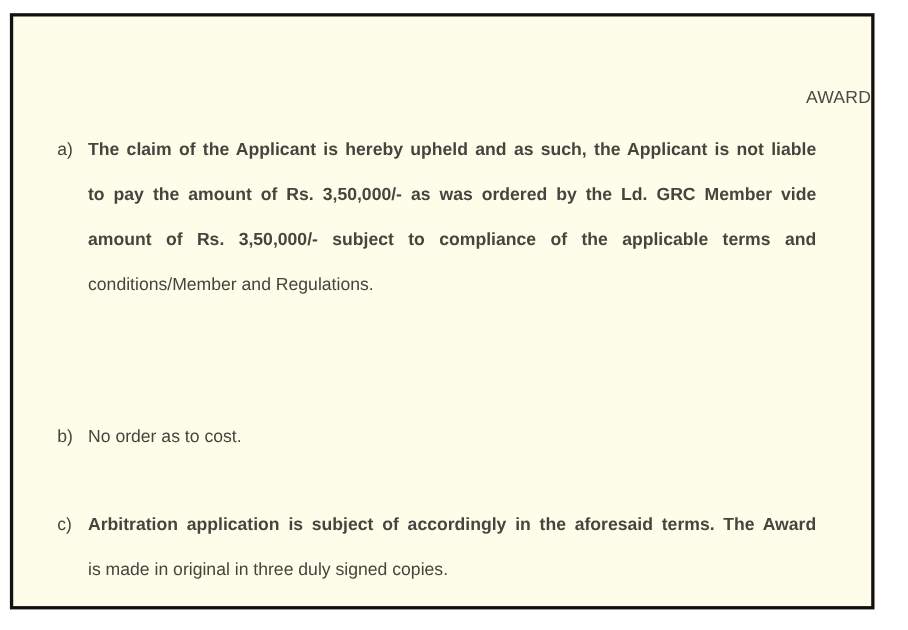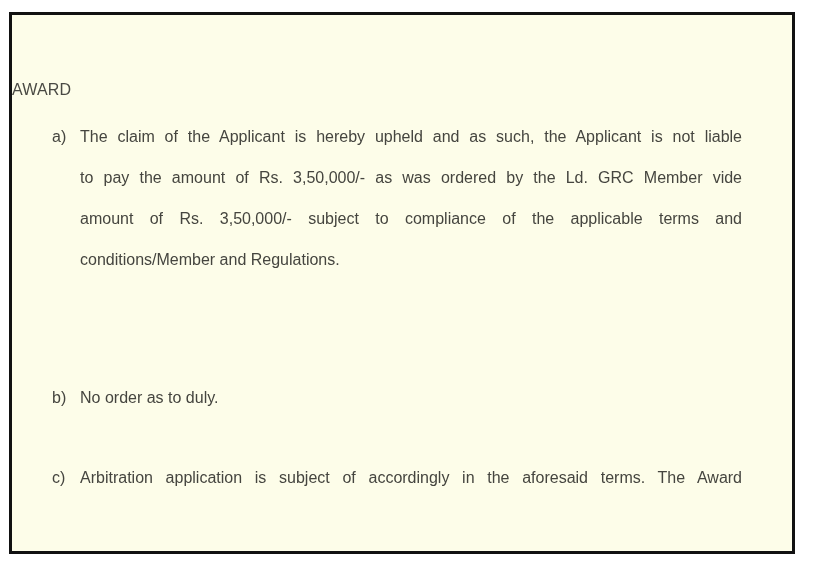--- a/index.html
+++ b/index.html
@@ -21,21 +21,21 @@
       width: 780px;
       height: 536px;
       border: 3px solid #111111;
       background: #fdfde9;
     }
     .title {
       position: absolute;
       left: 0;
       right: 0;
       top: 66px;
-      text-align: left;
+      text-align: right;
       font-size: 16px;
       color: #4a4a44;
       letter-spacing: 0.2px;
     }
     .item {
       position: absolute;
       left: 40px;
       width: 690px;
       color: #45453f;
       font-size: 16px;
@@ -51,20 +51,21 @@
       text-align: justify;
     }
     .line {
       display: block;
       white-space: nowrap;
     }
     .line.just {
       text-align: justify;
       text-align-last: justify;
       white-space: normal;
+      font-weight: bold;
     }
     #item-a { top: 66px; }
     #item-b { top: 400px; }
     #item-c { top: 439px; }
   </style>
 </head>
 <body>
 
 <div class="frame">
   <div class="title">AWARD</div>
@@ -75,23 +76,24 @@
       <span class="line just">The claim of the Applicant is hereby upheld and as such, the Applicant is not liable</span>
       <span class="line just">to pay the amount of Rs. 3,50,000/- as was ordered by the Ld. GRC Member vide</span>
       <span class="line just">amount of Rs. 3,50,000/- subject to compliance of the applicable terms and</span>
       <span class="line">conditions/Member and Regulations.</span>
     </div>
   </div>
 
   <div class="item" id="item-b" style="top:362px;">
     <span class="marker">b)</span>
     <div class="body-text">
-      <span class="line">No order as to duly.</span>
+      <span class="line">No order as to cost.</span>
     </div>
   </div>
 
   <div class="item" id="item-c" style="top:442px;">
     <span class="marker">c)</span>
     <div class="body-text">
       <span class="line just">Arbitration application is subject of accordingly in the aforesaid terms. The Award</span>
+      <span class="line">is made in original in three duly signed copies.</span>
     </div>
   </div>
 </div>
 
 </body></html>

